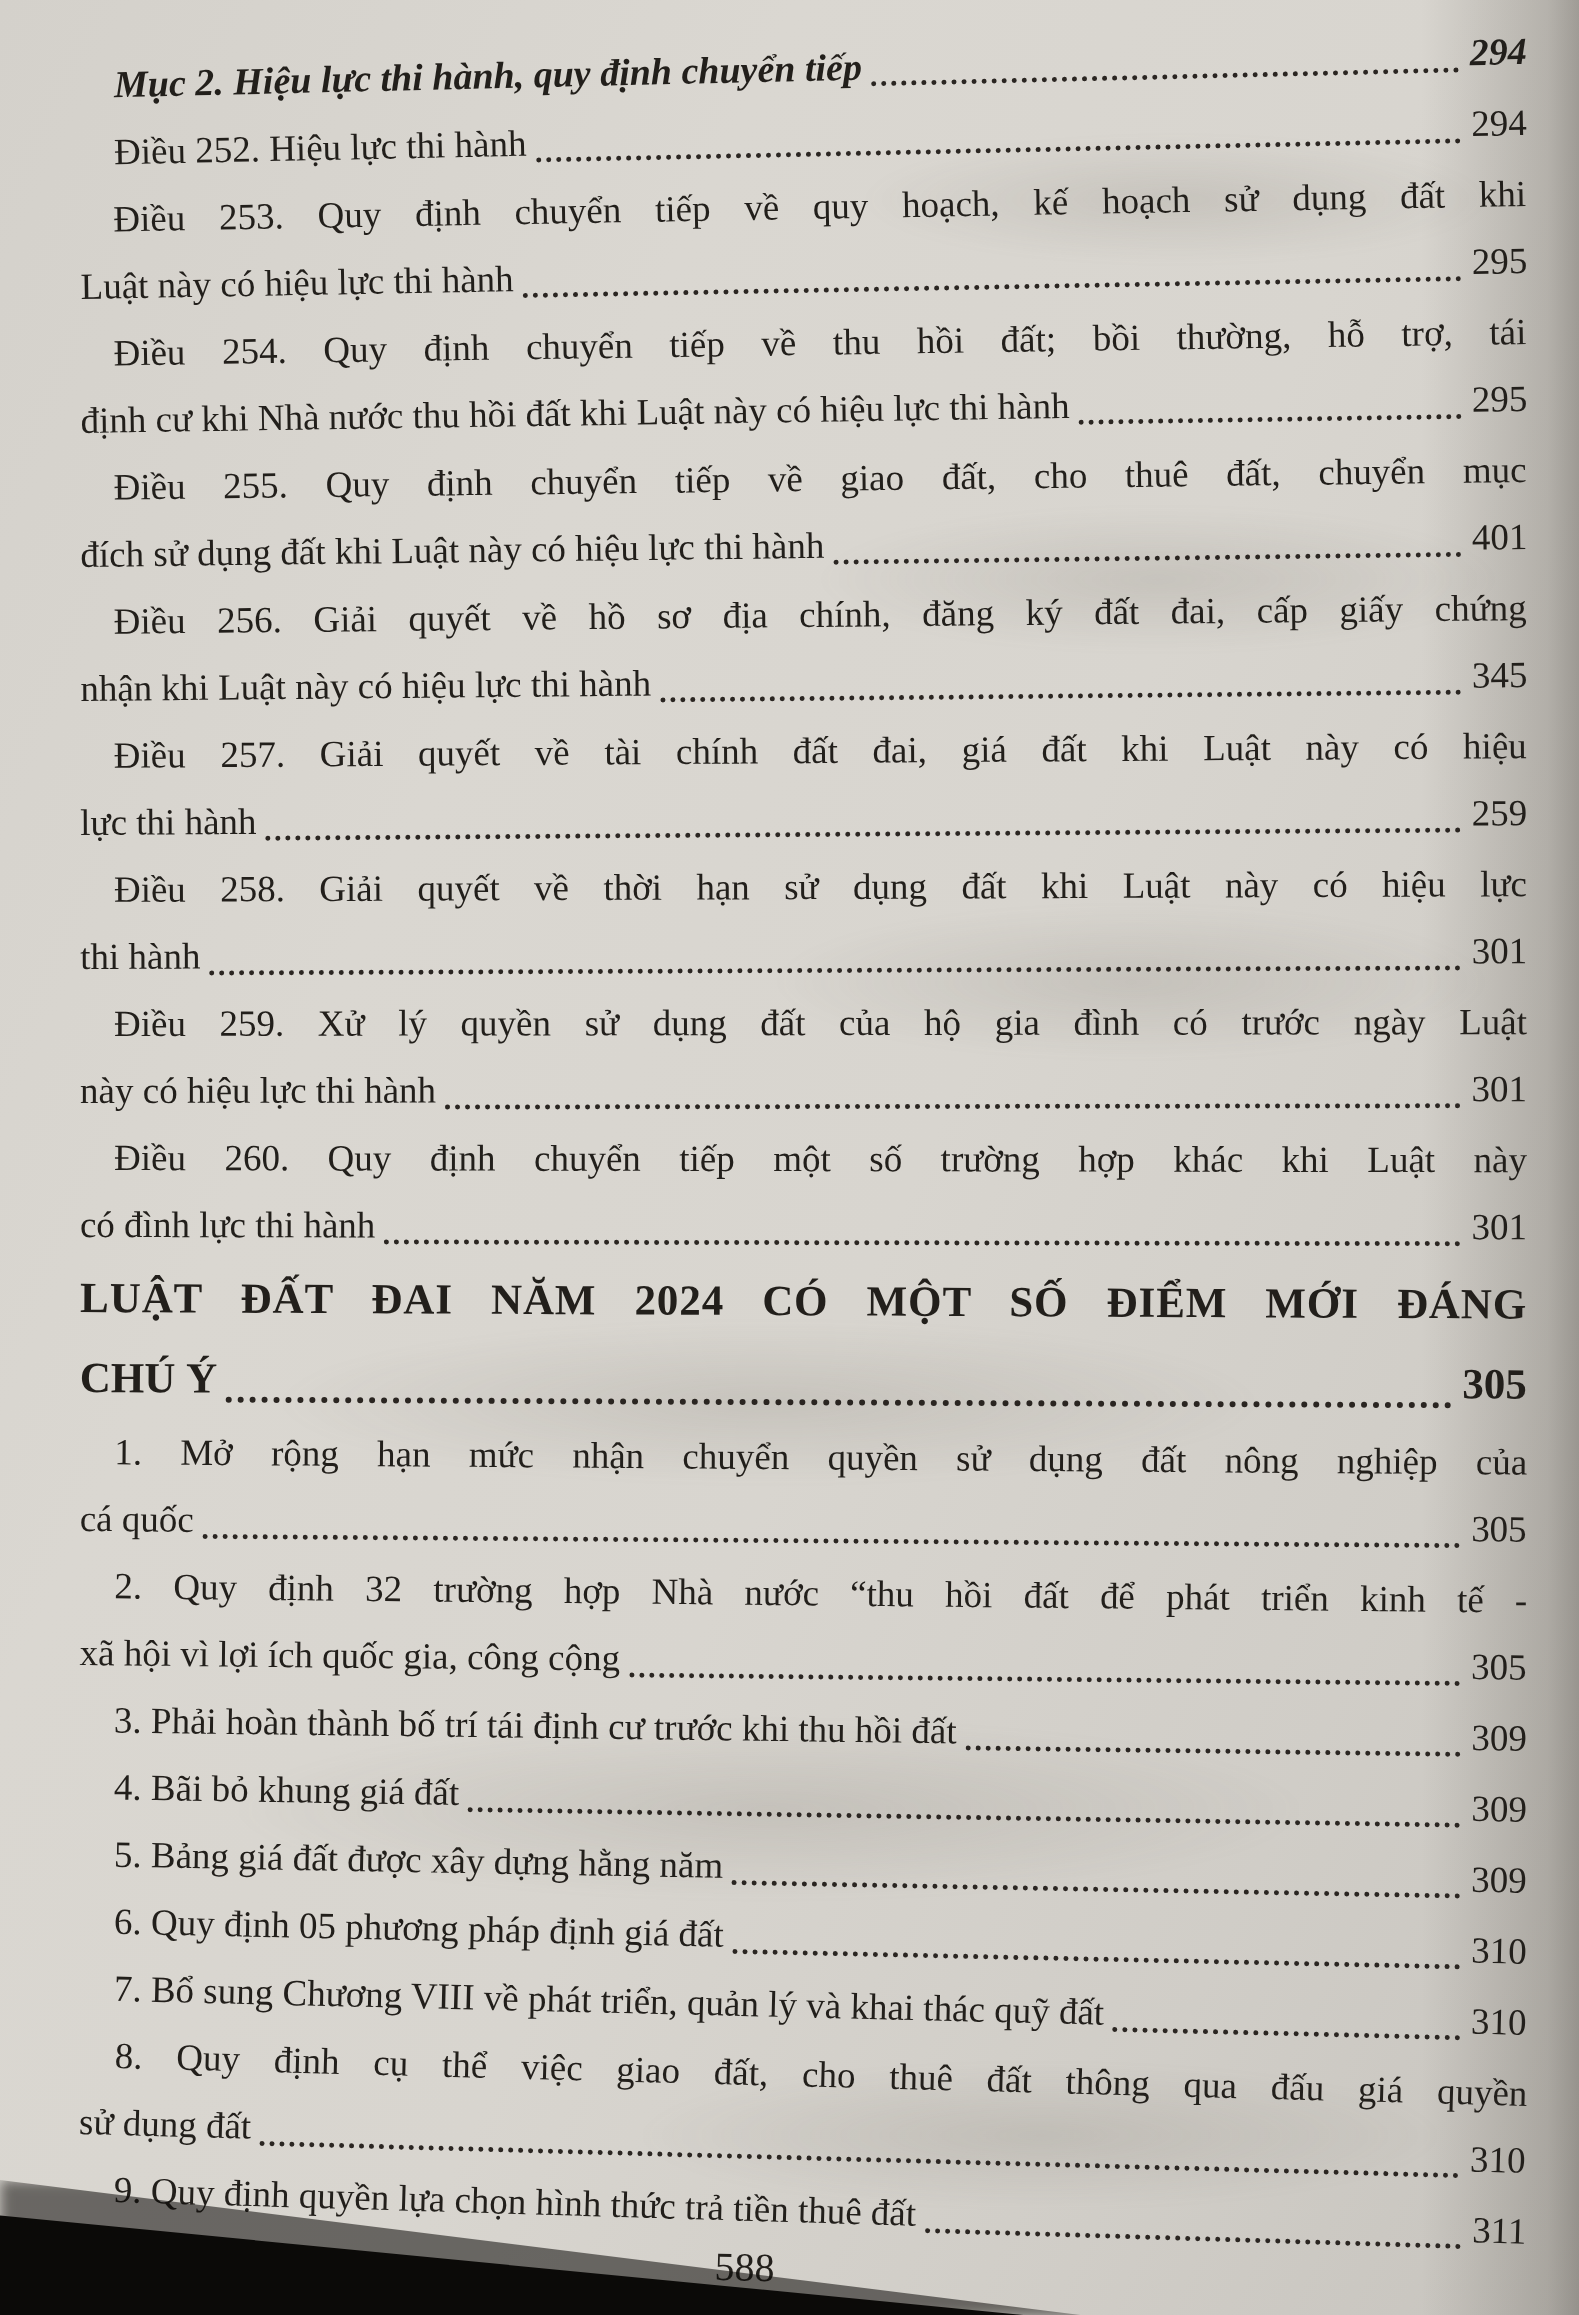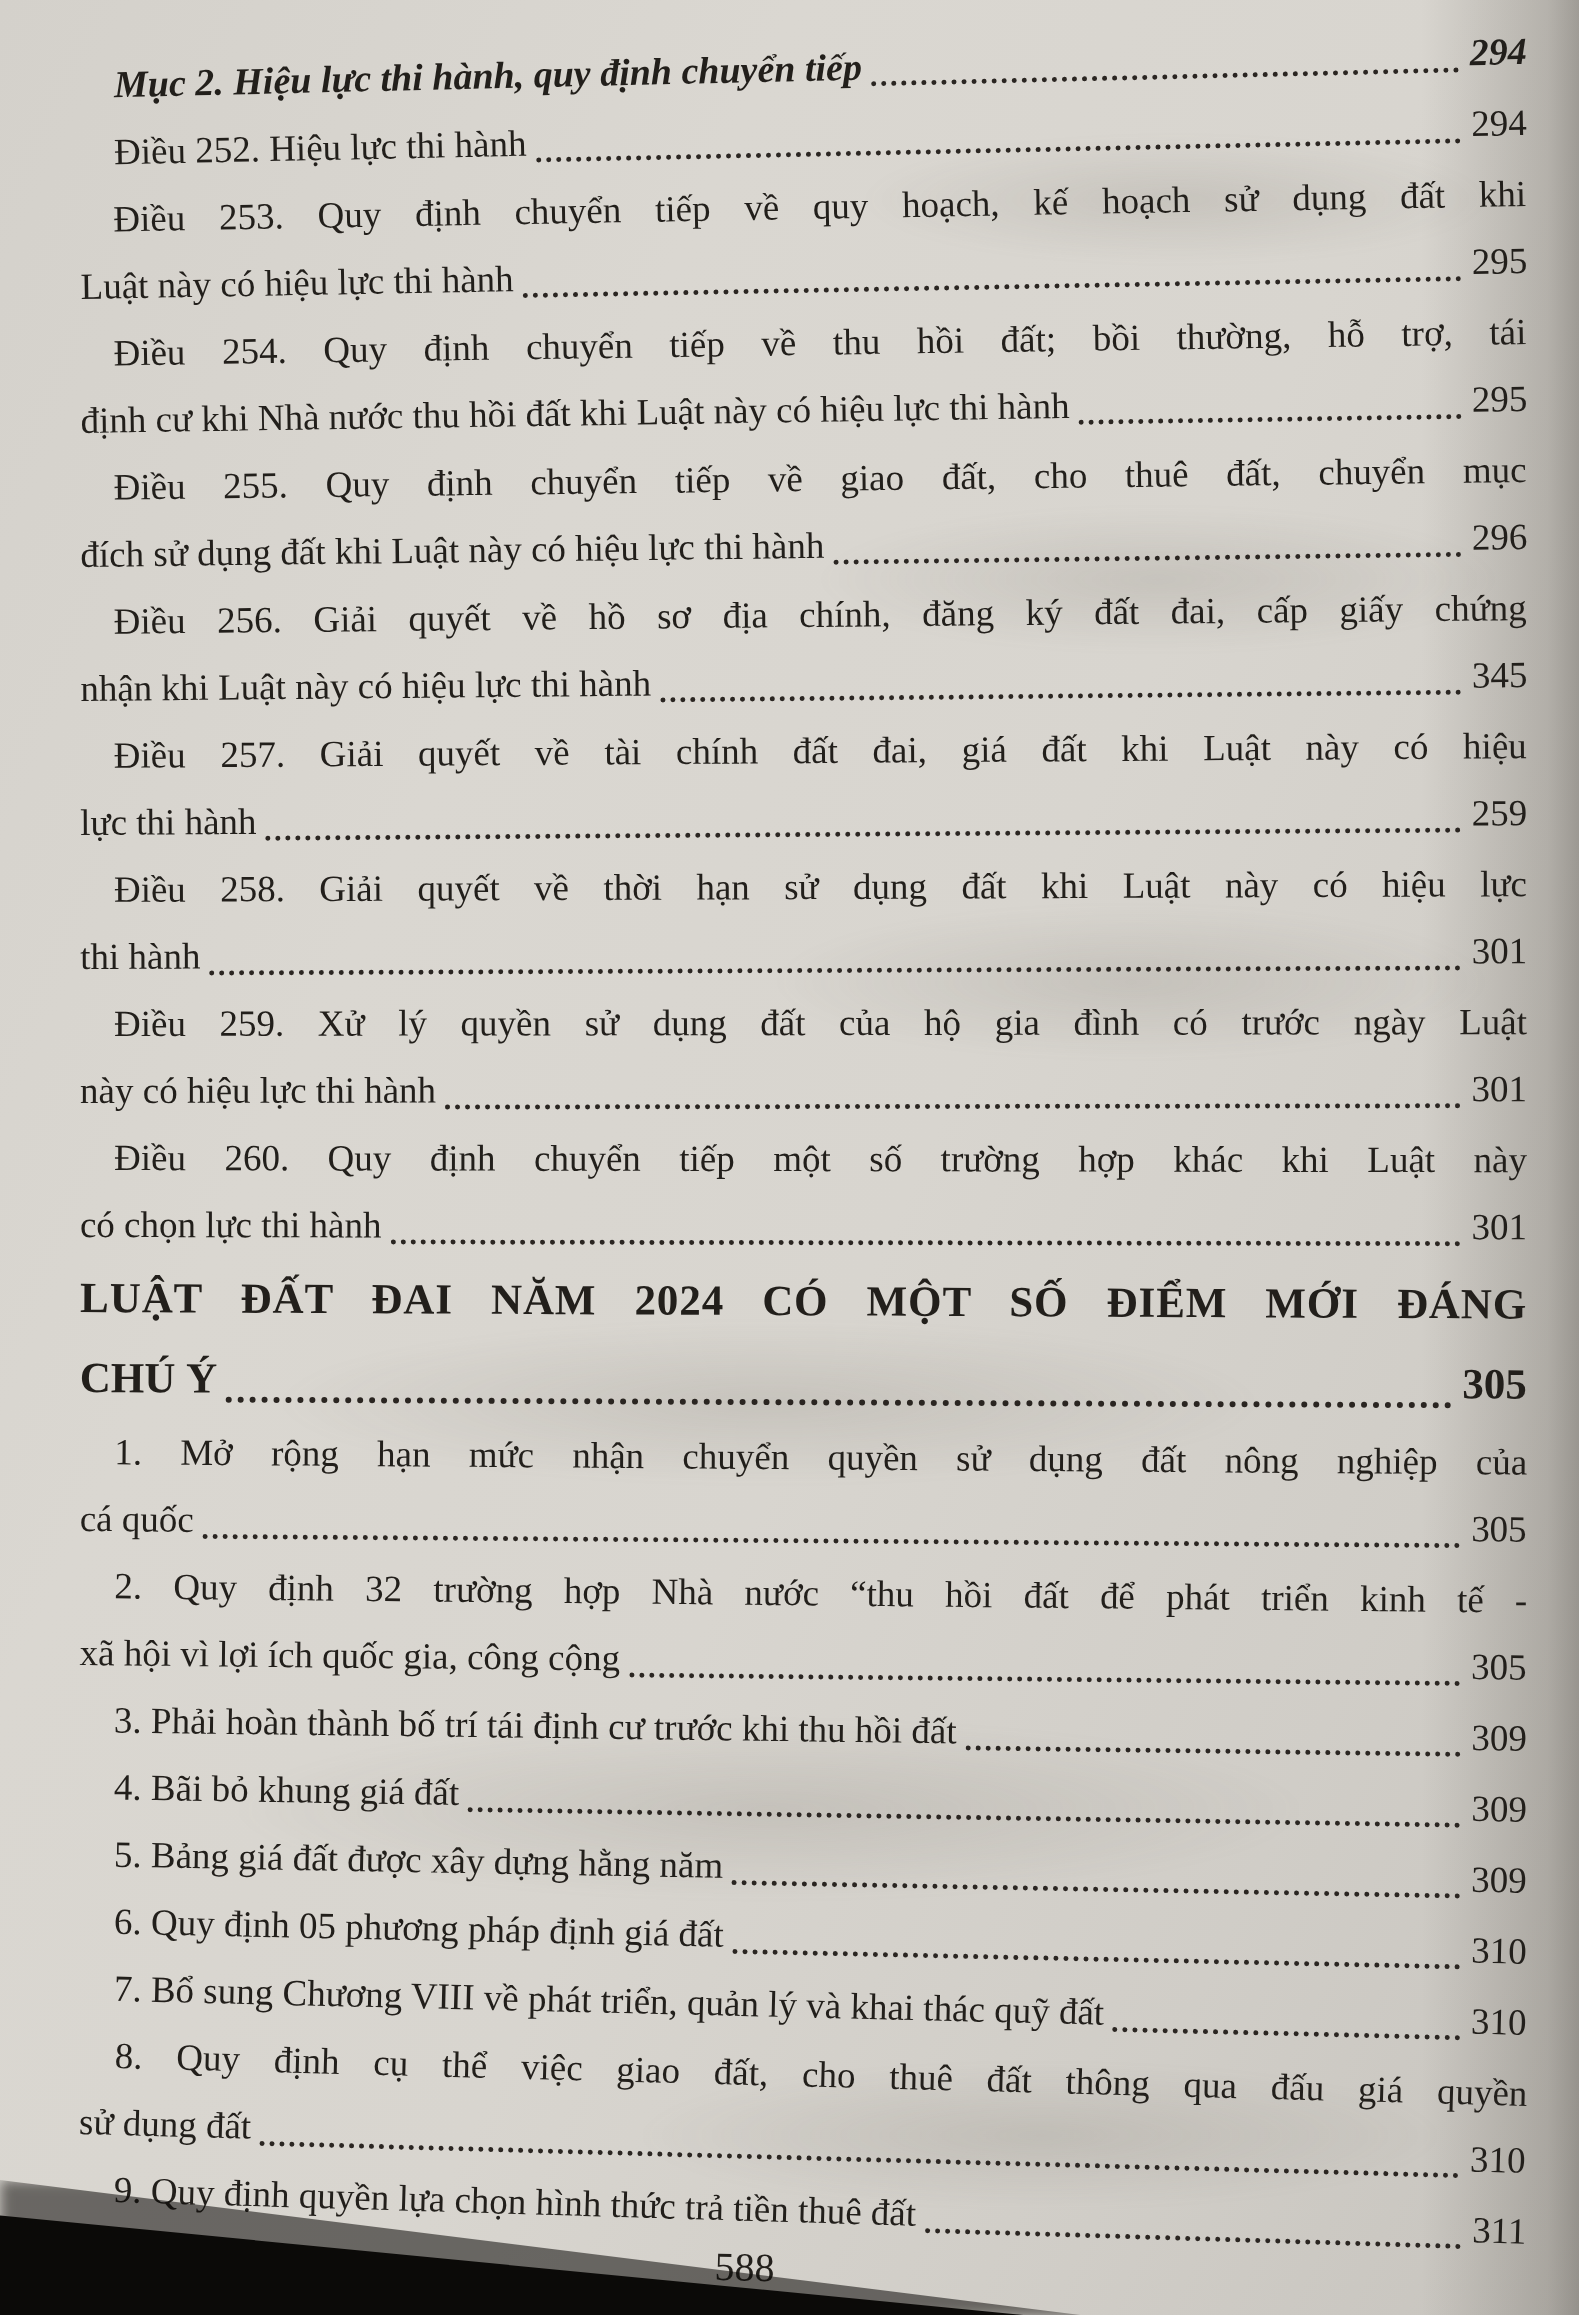--- a/index.html
+++ b/index.html
@@ -140,21 +140,21 @@
             <span class="txt">định cư khi Nhà nước thu hồi đất khi Luật này có hiệu lực thi hành</span>
             <span class="leader"></span>
             <span class="pg">295</span>
           </div>
         </div>
         <div class="entry t-dieu" style="--a: -0.71deg;">
           <div class="line full">Điều 255. Quy định chuyển tiếp về giao đất, cho thuê đất, chuyển mục</div>
           <div class="line last">
             <span class="txt">đích sử dụng đất khi Luật này có hiệu lực thi hành</span>
             <span class="leader"></span>
-            <span class="pg">296</span>
+            <span class="pg">401</span>
           </div>
         </div>
         <div class="entry t-dieu" style="--a: -0.55deg;">
           <div class="line full">Điều 256. Giải quyết về hồ sơ địa chính, đăng ký đất đai, cấp giấy chứng</div>
           <div class="line last">
             <span class="txt">nhận khi Luật này có hiệu lực thi hành</span>
             <span class="leader"></span>
             <span class="pg">345</span>
           </div>
         </div>
@@ -178,21 +178,21 @@
           <div class="line full">Điều 259. Xử lý quyền sử dụng đất của hộ gia đình có trước ngày Luật</div>
           <div class="line last">
             <span class="txt">này có hiệu lực thi hành</span>
             <span class="leader"></span>
             <span class="pg">301</span>
           </div>
         </div>
         <div class="entry t-dieu" style="--a: 0.09deg;">
           <div class="line full">Điều 260. Quy định chuyển tiếp một số trường hợp khác khi Luật này</div>
           <div class="line last">
-            <span class="txt">có chọn lực thi hành</span>
+            <span class="txt">có đình lực thi hành</span>
             <span class="leader"></span>
             <span class="pg">301</span>
           </div>
         </div>
         <div class="entry t-heading" style="--a: 0.26deg;">
           <div class="line full">LUẬT ĐẤT ĐAI NĂM 2024 CÓ MỘT SỐ ĐIỂM MỚI ĐÁNG</div>
           <div class="line last">
             <span class="txt">CHÚ Ý</span>
             <span class="leader"></span>
             <span class="pg">305</span>

